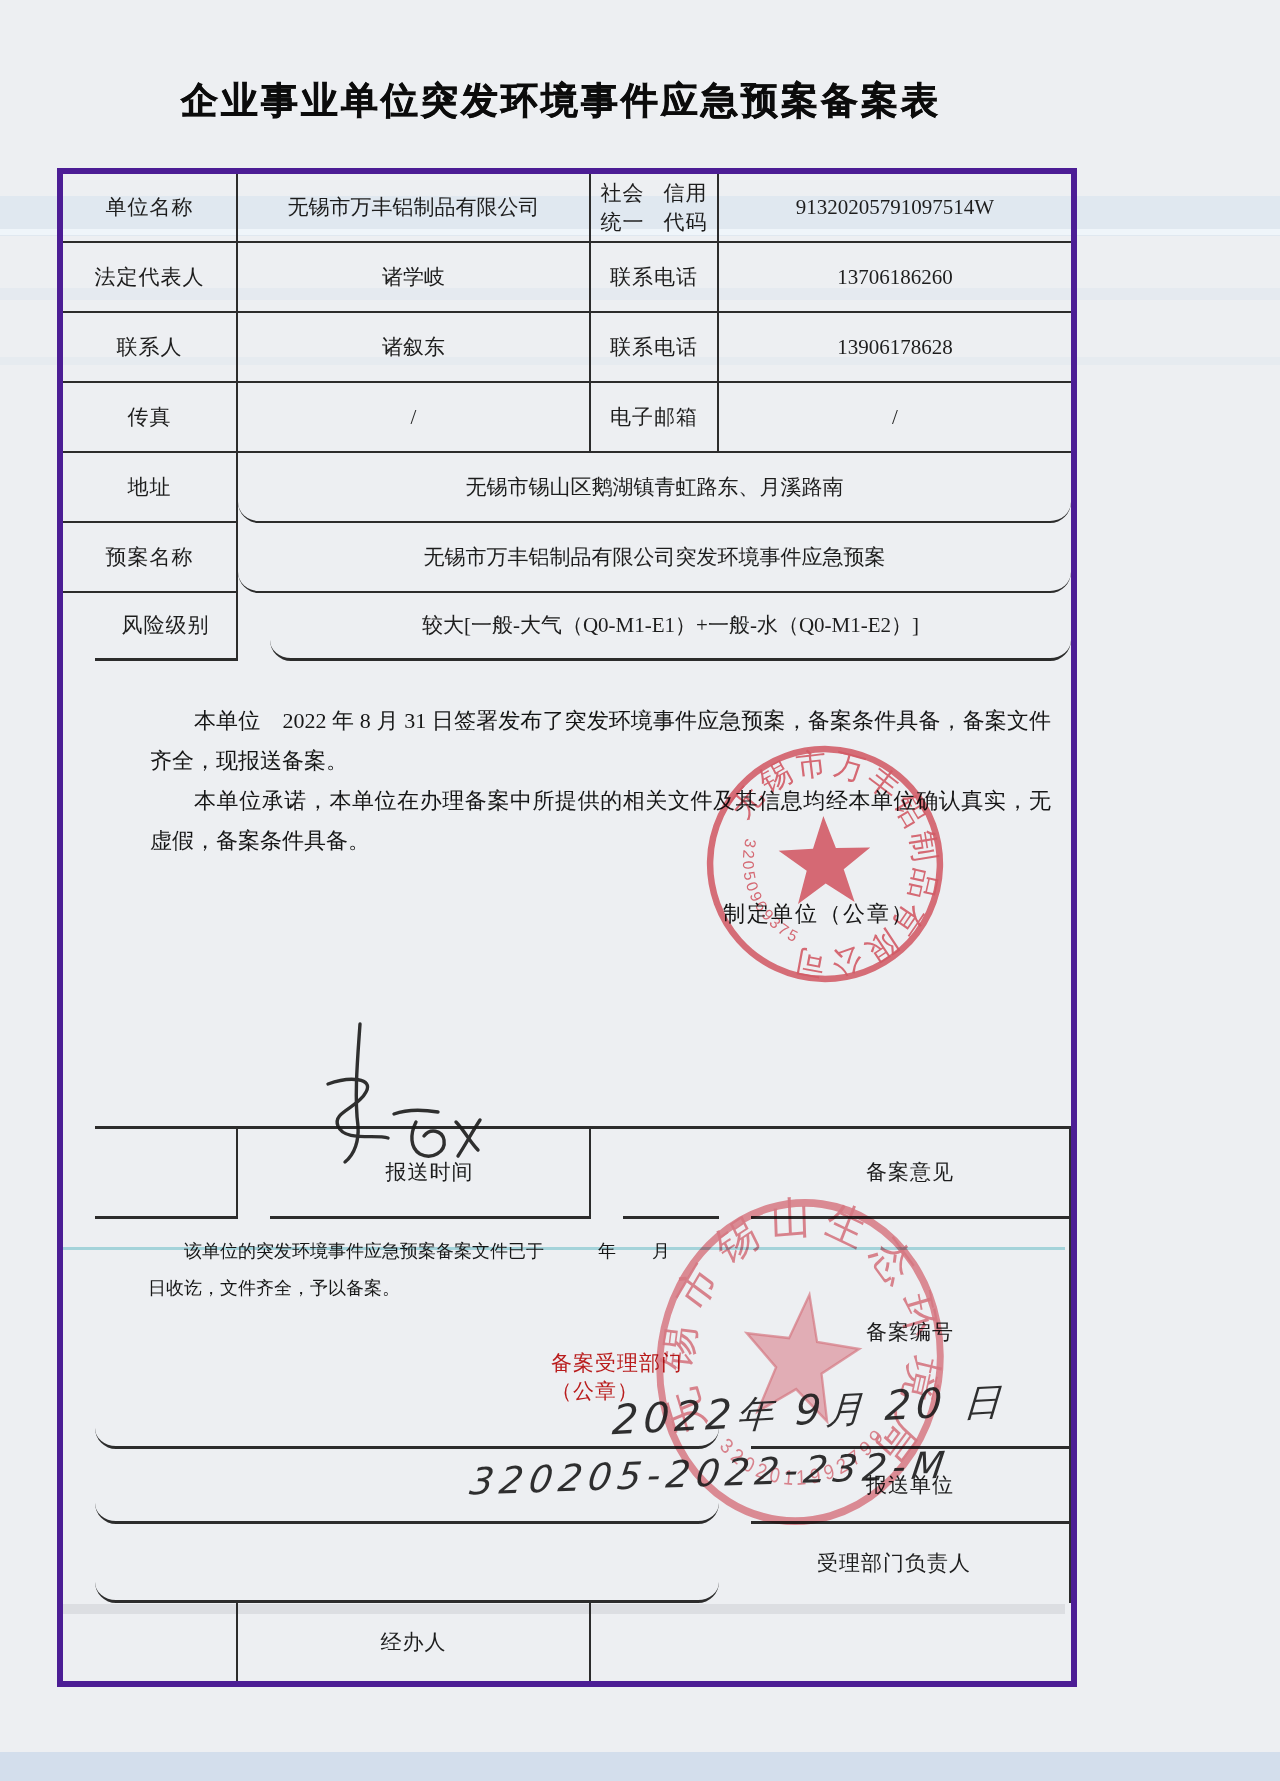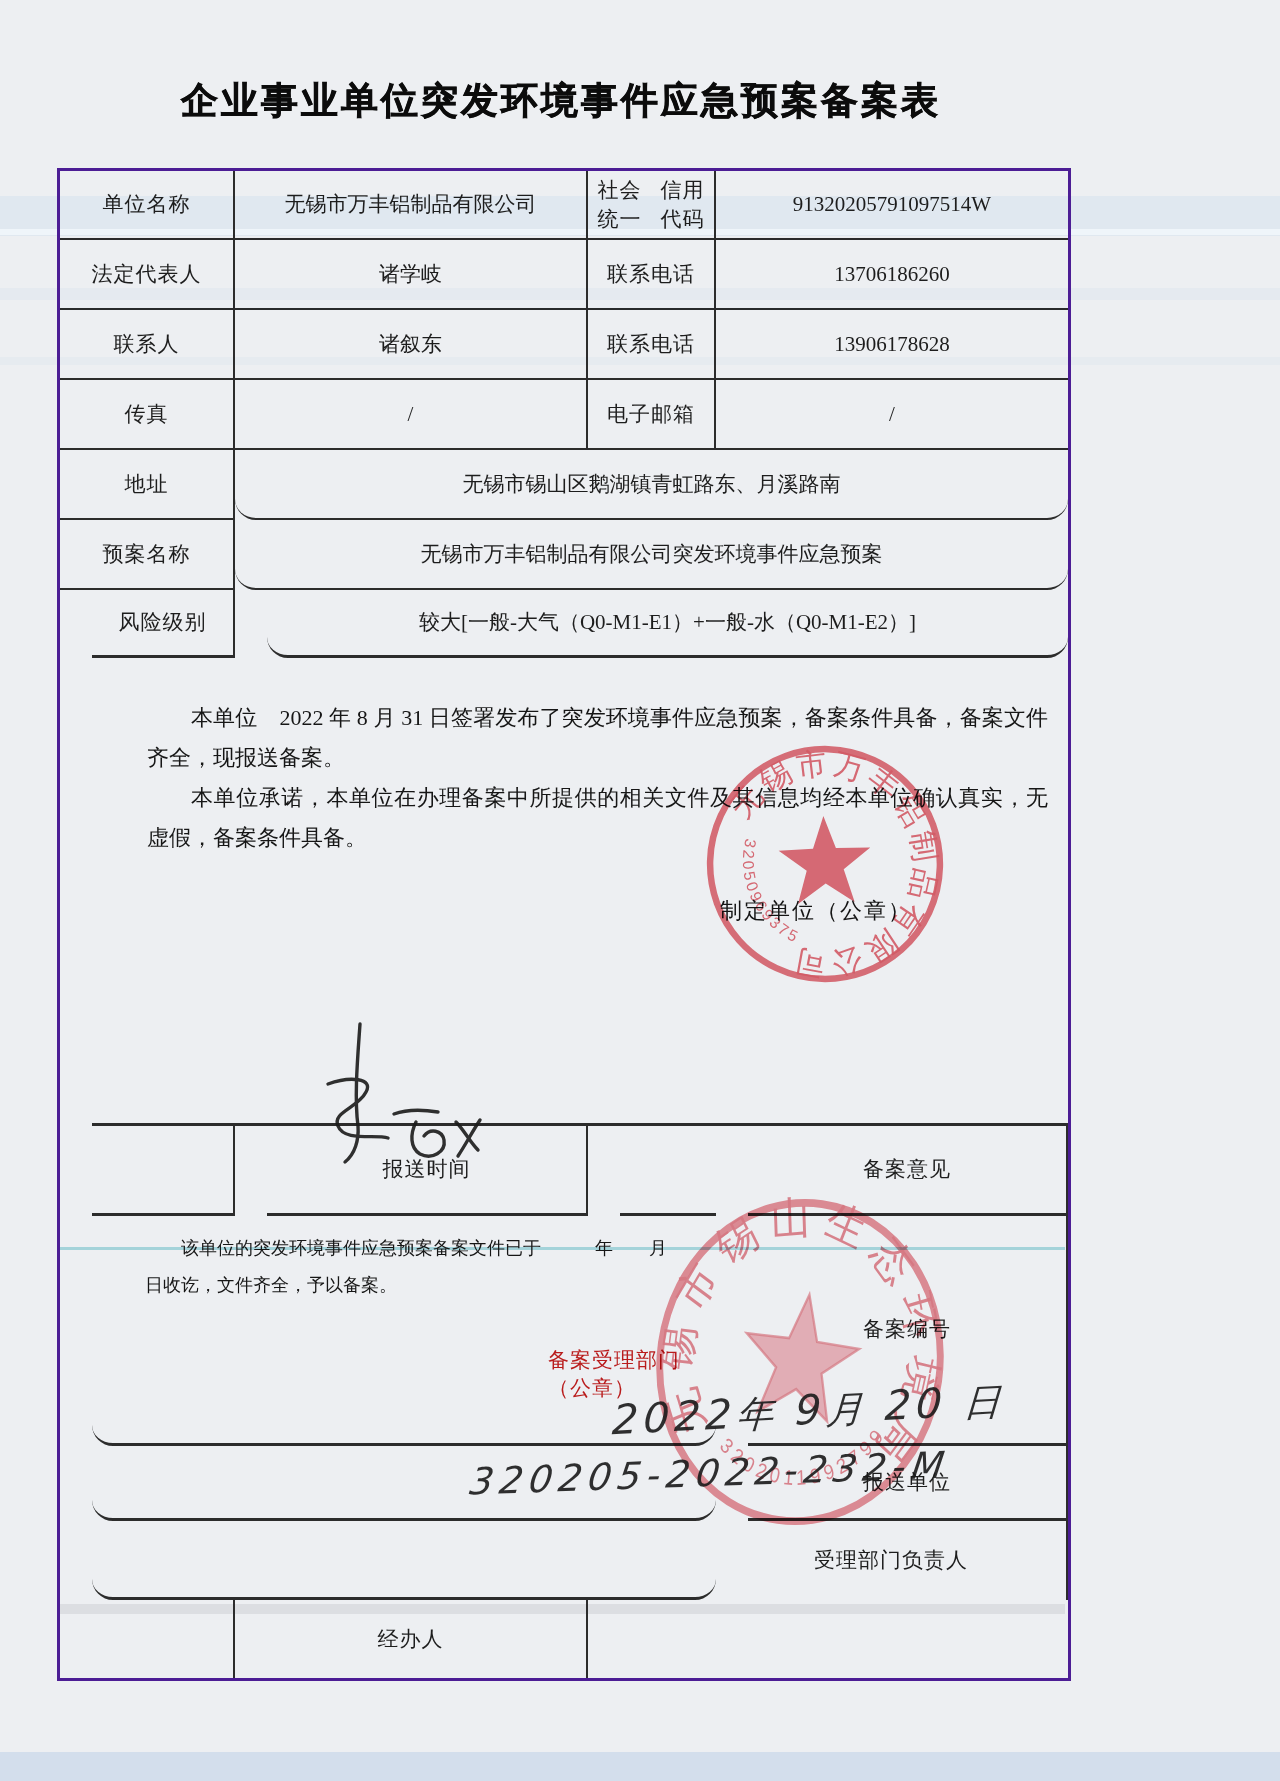--- a/index.html
+++ b/index.html
@@ -17,21 +17,21 @@
     text-align:center;font-family:Liberation Sans, sans-serif;
     font-weight:bold;font-size:37px;letter-spacing:3px;color:#0c0c0c;
     -webkit-text-stroke:0.6px #0c0c0c;
   }
 
   .form-table{
     position:absolute;left:57px;top:168px;width:1008px;height:1507px;
     display:grid;
     grid-template-columns:175px 353px 128px 352px;
     grid-template-rows:69px 70px 70px 70px 70px 70px 68px 468px 90px 230px 75px 79px 78px;
-    border:3px solid #4c1d95;
+    border:6px solid #4c1d95;
     box-sizing:content-box;
   }
   .cell{
     border-right:2px solid #2c2c2c;border-bottom:2px solid #2c2c2c;
     display:flex;align-items:center;justify-content:center;
     font-size:21px;line-height:1.35;text-align:center;
     position:relative;box-sizing:border-box;
   }
   .cell.last-col{border-right:none;}
   .cell.last-row{border-bottom:none;}

